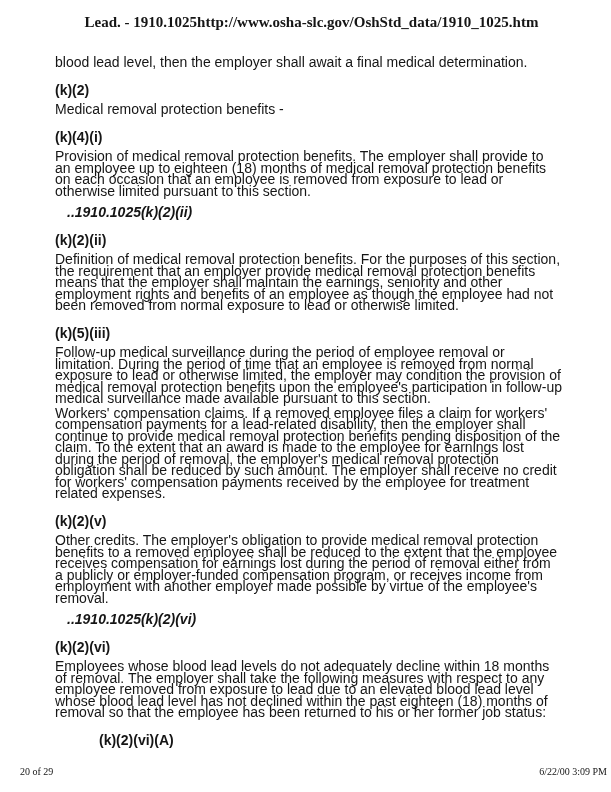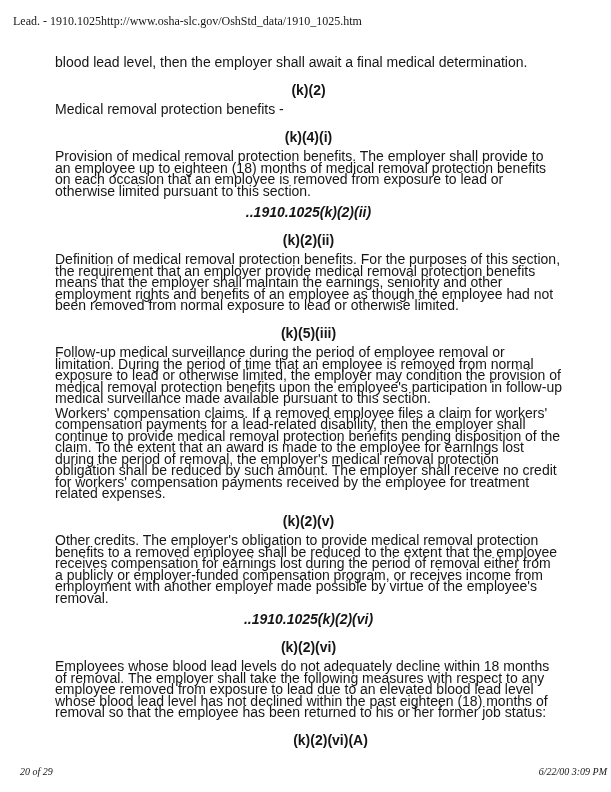--- a/index.html
+++ b/index.html
@@ -14,59 +14,57 @@
     background: #ffffff;
     color: #151515;
     overflow: hidden;
   }
   .running-header {
     position: absolute;
     top: 14px;
     left: 13px;
     right: 1px;
     display: flex;
-    justify-content: flex-start;
+    justify-content: center;
     font-family: "Liberation Serif", serif;
-    font-size: 12px;
+    font-size: 15px;
     white-space: nowrap;
+    font-weight: bold;
   }
   .running-footer {
     position: absolute;
     top: 766px;
     left: 20px;
     right: 4px;
     display: flex;
     justify-content: space-between;
     font-family: "Liberation Serif", serif;
     font-size: 10px;
     white-space: nowrap;
-    font-style: italic;
   }
   .content {
     position: absolute;
     top: 57px;
     left: 55px;
     width: 507px;
     font-family: "Liberation Sans", sans-serif;
     font-size: 14px;
     line-height: 11.5px;
   }
   .b-para {
     margin: 0 0 3px 0;
   }
   .b-heading {
     margin: 16px 0 8px 0;
     font-weight: bold;
-    text-align: center;
   }
   .b-ref {
-    margin: 10px 0 10px 0;
+    margin: 10px 0 10px 12px;
     font-weight: bold;
     font-style: italic;
-    text-align: center;
   }
   .mt-lg {
     padding-left: 44px;
   }
 </style>
 </head>
 <body>
 
 <div class="page">
 

